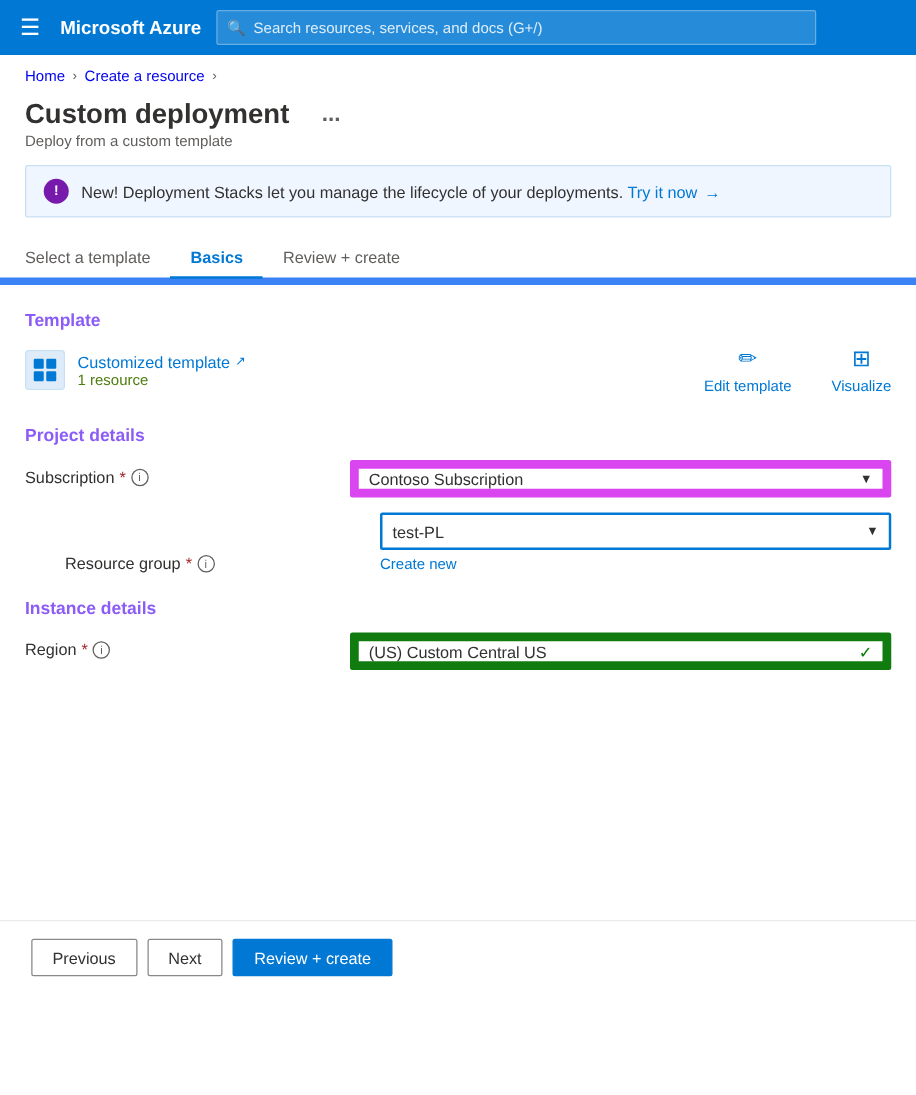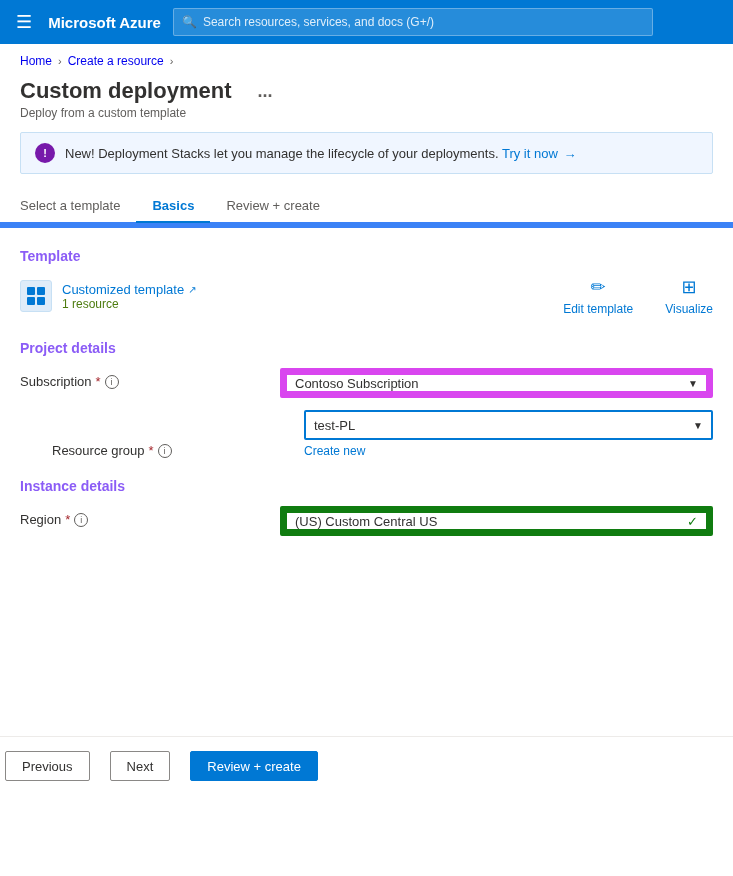--- a/index.html
+++ b/index.html
@@ -316,23 +316,23 @@
     .instance-section { margin-top: 20px; }
 
     
     .bottom-divider {
       border-top: 1px solid #edebe9;
       margin-top: 200px;
     }
 
     
     .footer {
-      padding: 14px 5px;
-      display: flex;
-      gap: 20px;
+      padding: 14px 25px;
+      display: flex;
+      gap: 8px;
     }
     .btn {
       height: 30px;
       padding: 0 16px;
       border-radius: 2px;
       font-size: 13px;
       cursor: pointer;
       border: 1px solid #8a8886;
       background: #fff;
       color: #323130;

